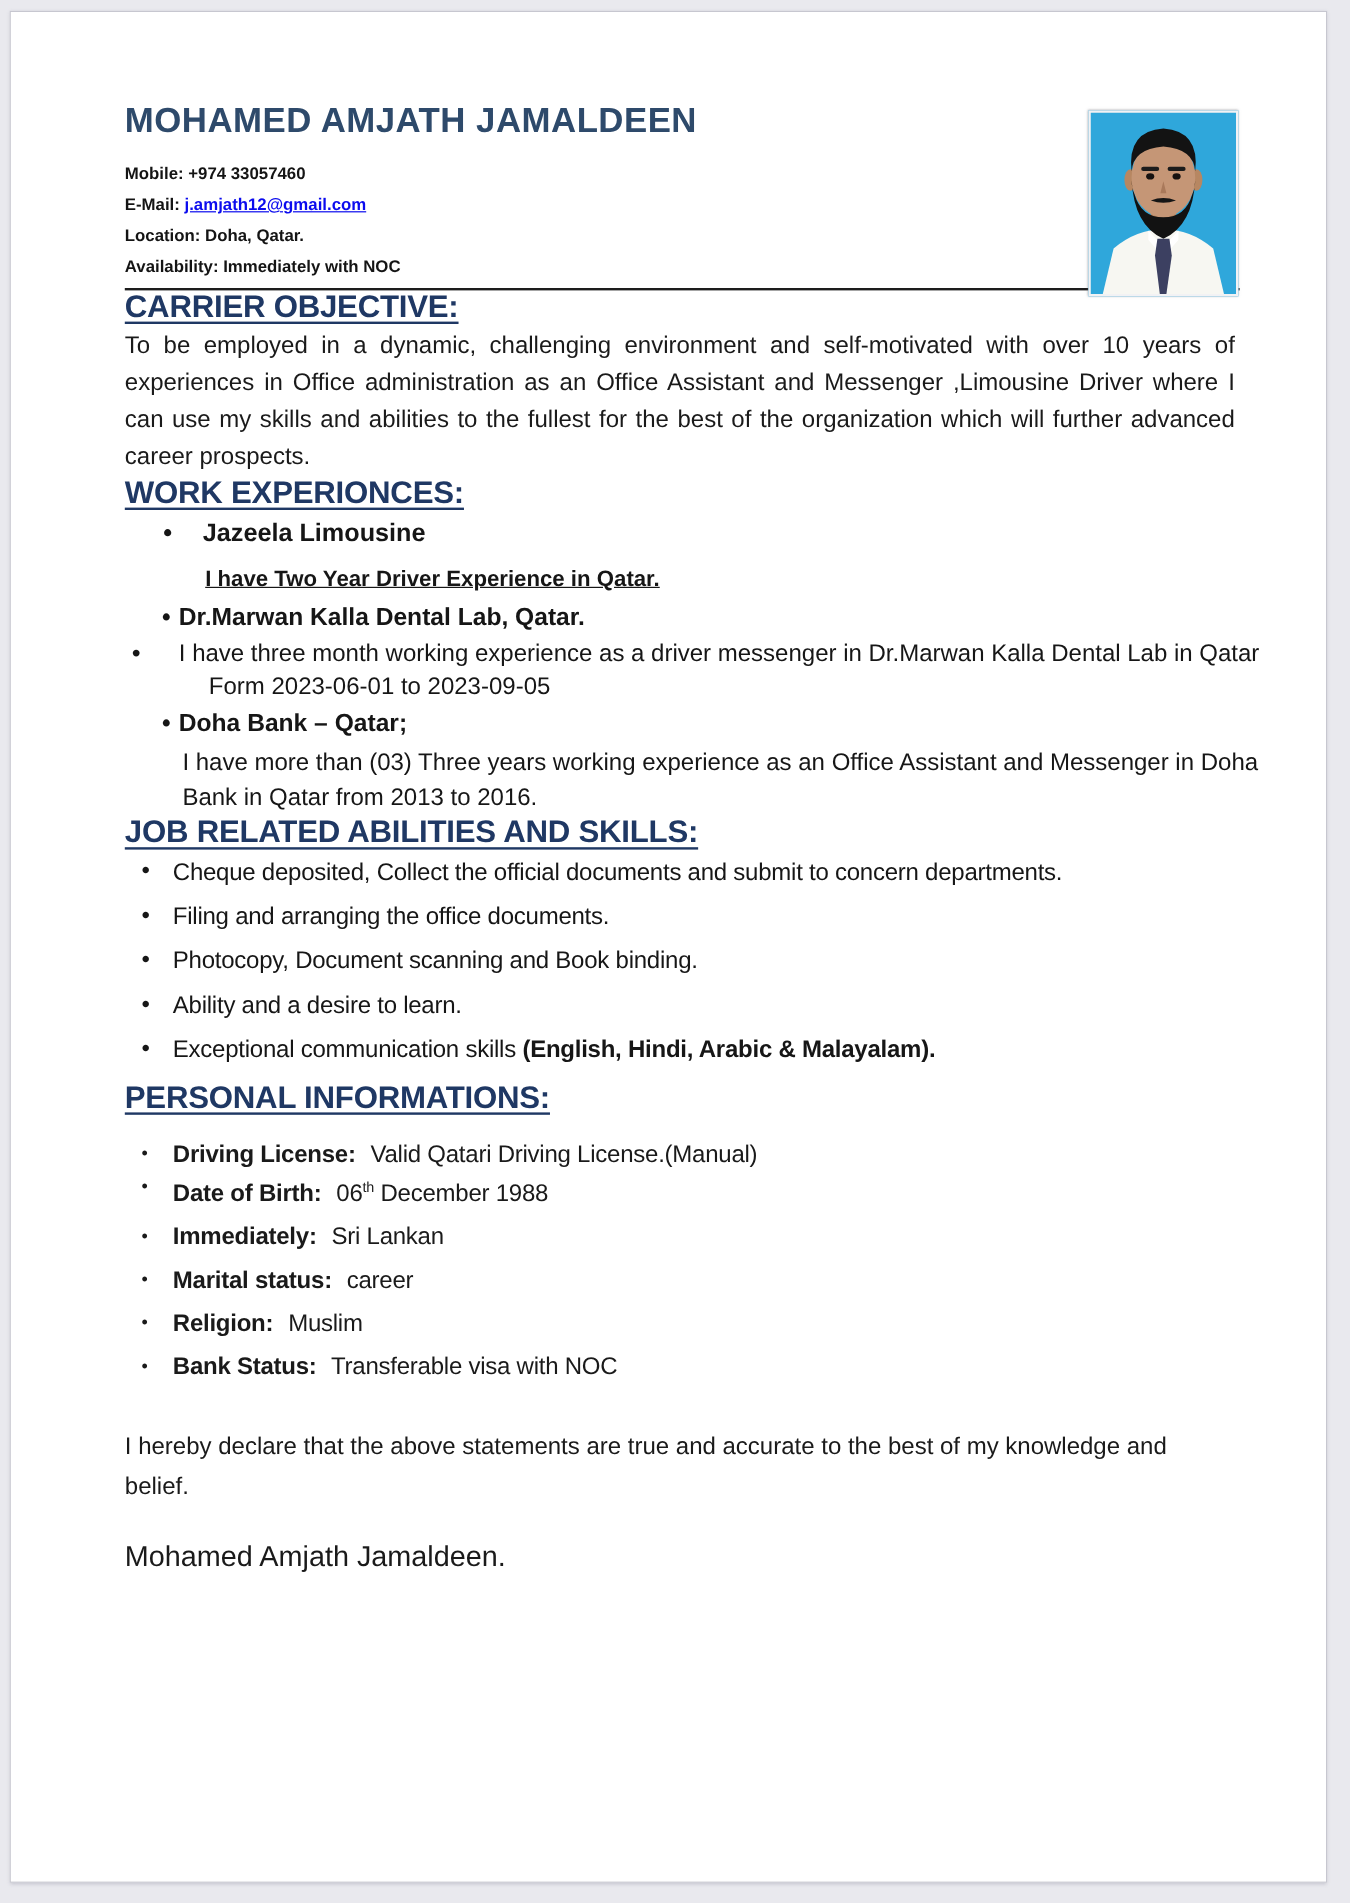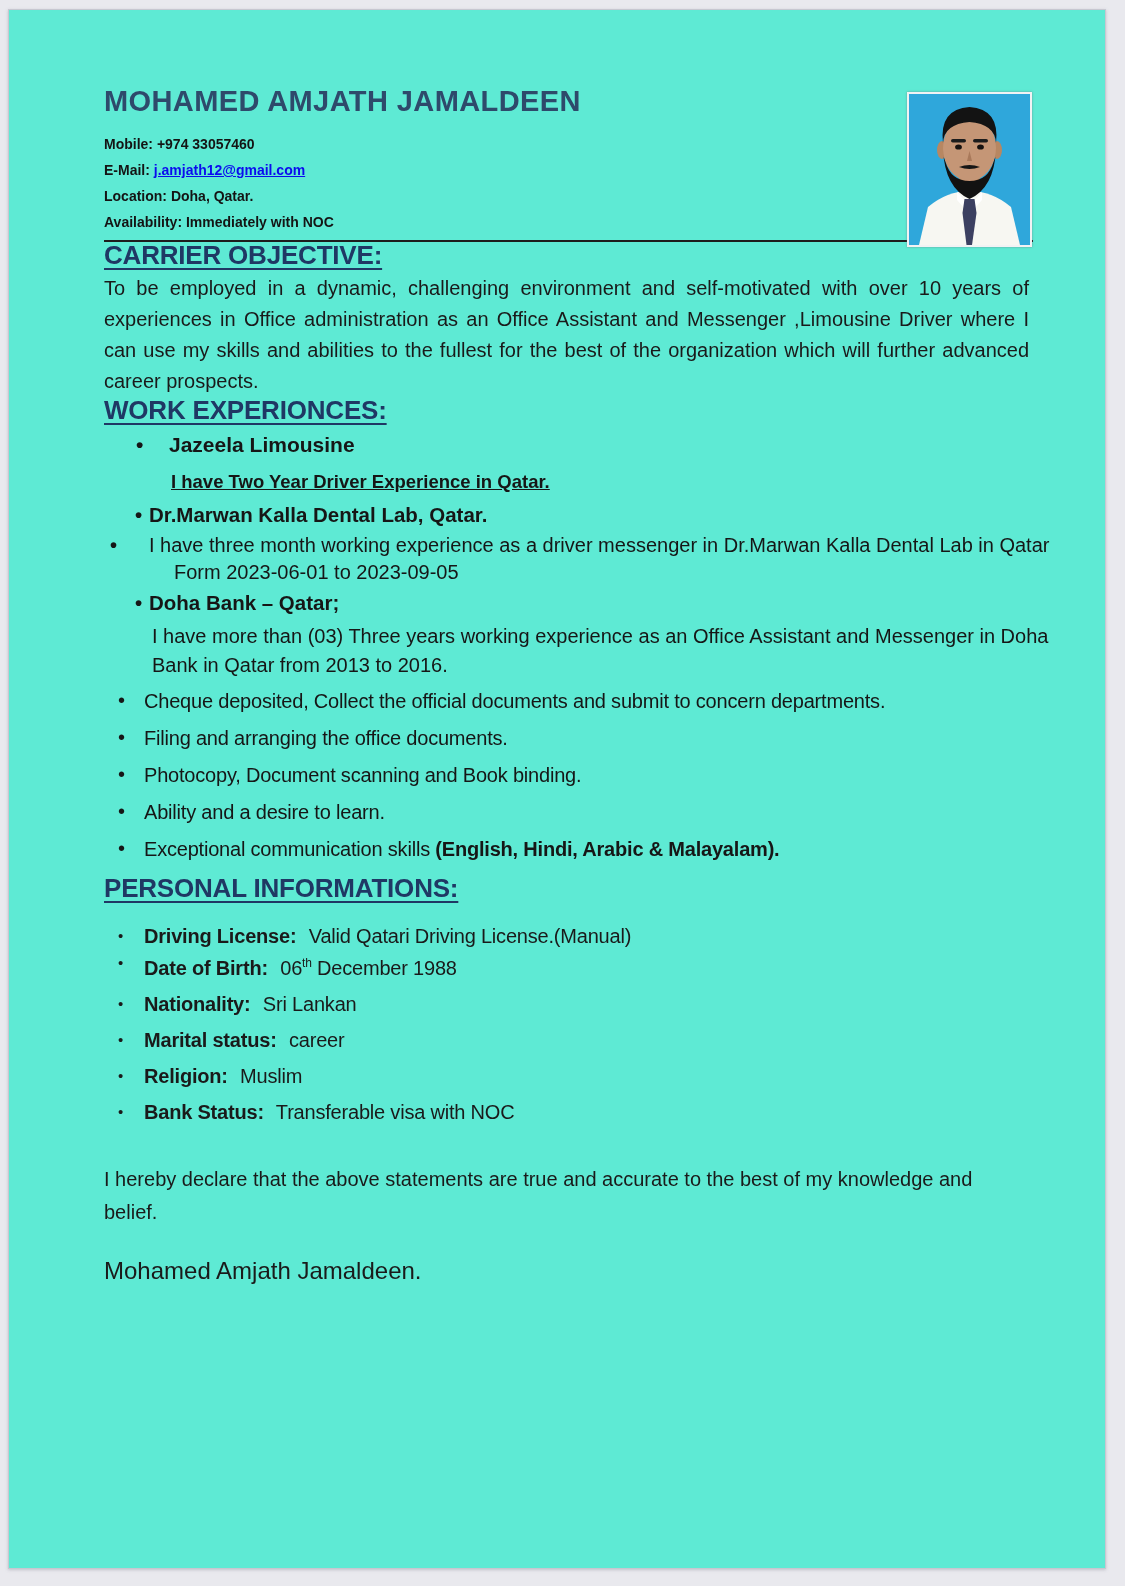--- a/index.html
+++ b/index.html
@@ -6,21 +6,21 @@
   body{
     width:1125px;height:1586px;position:relative;
     background:#e9e9ee;
     font-family:"Liberation Sans", sans-serif;
     color:#1b1b1b;
     -webkit-font-smoothing:antialiased;
   }
   .page{
     position:absolute;left:8px;top:9px;
     width:1098px;height:1560px;
-    background:#5eead4;
+    background:#ffffff;
     border:1px solid #c7c7d0;
     box-shadow:0 1px 3px rgba(120,120,140,0.35);
     box-sizing:border-box;
   }
   .content{
     position:relative;
     padding:74px 80px 0 95px;
     box-sizing:border-box;
     height:100%;
   }
@@ -157,20 +157,21 @@
       <span>I have three month working experience as a driver messenger in Dr.Marwan Kalla Dental Lab in Qatar Form 2023-06-01 to 2023-09-05</span>
     </div>
     <div class="we we-doha">
       <span class="dot">•</span>
       <span>Doha Bank – Qatar;</span>
     </div>
     <div class="we we-doha-desc">
       <span>I have more than (03) Three years working experience as an Office Assistant and Messenger in Doha Bank in Qatar from 2013 to 2016.</span>
     </div>
 
+    <h2 class="sec skills-head">JOB RELATED ABILITIES AND SKILLS:</h2>
     <ul class="skills-list">
       <li>
         <span class="dot">•</span>
         <span>Cheque deposited, Collect the official documents and submit to concern departments.</span>
       </li>
       <li>
         <span class="dot">•</span>
         <span>Filing and arranging the office documents.</span>
       </li>
       <li>
@@ -194,21 +195,21 @@
         <span class="lbl">Driving License:</span>
         <span>Valid Qatari Driving License.(Manual)</span>
       </li>
       <li>
         <span class="dot">•</span>
         <span class="lbl">Date of Birth:</span>
         <span><span>06</span><sup>th</sup><span> December 1988</span></span>
       </li>
       <li>
         <span class="dot">•</span>
-        <span class="lbl">Nationality:</span>
+        <span class="lbl">Immediately:</span>
         <span>Sri Lankan</span>
       </li>
       <li>
         <span class="dot">•</span>
         <span class="lbl">Marital status:</span>
         <span>career</span>
       </li>
       <li>
         <span class="dot">•</span>
         <span class="lbl">Religion:</span>

